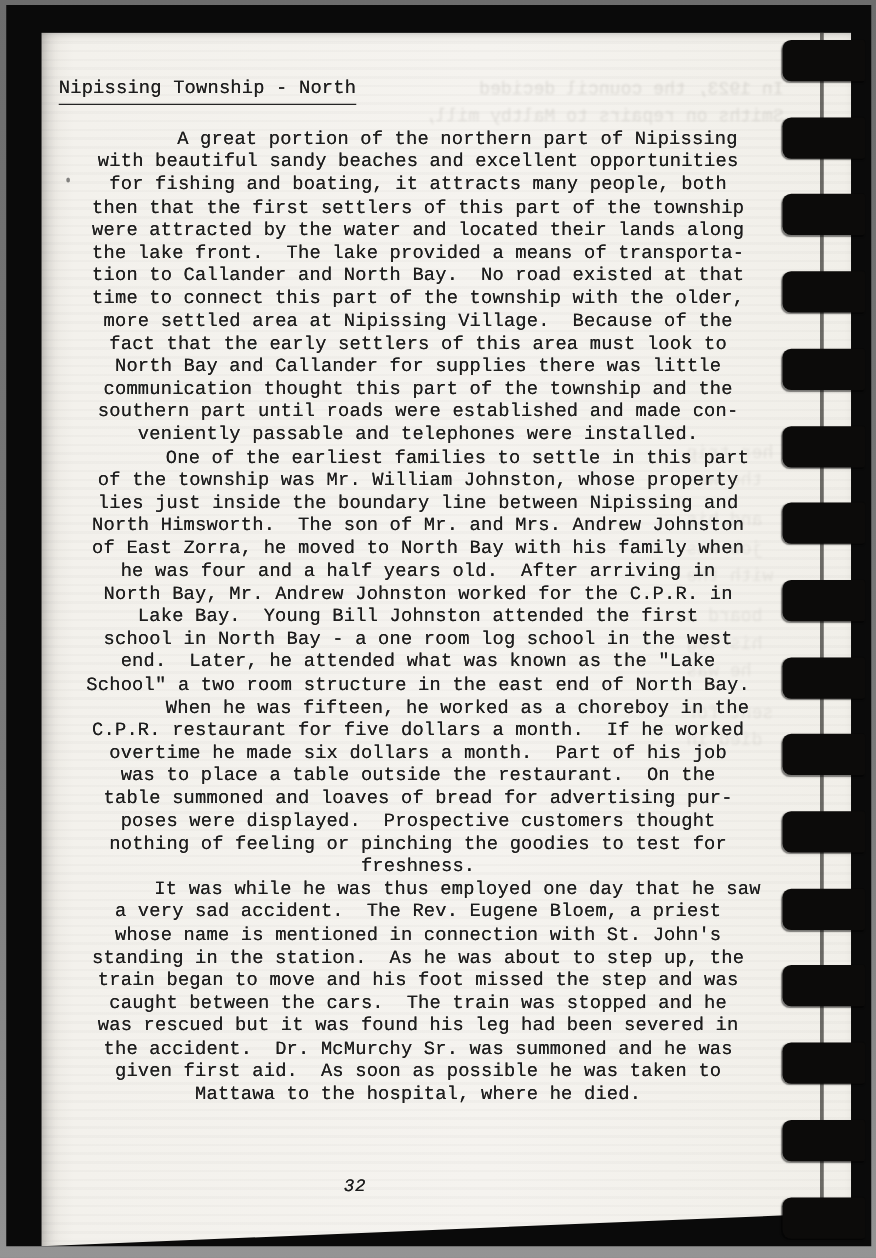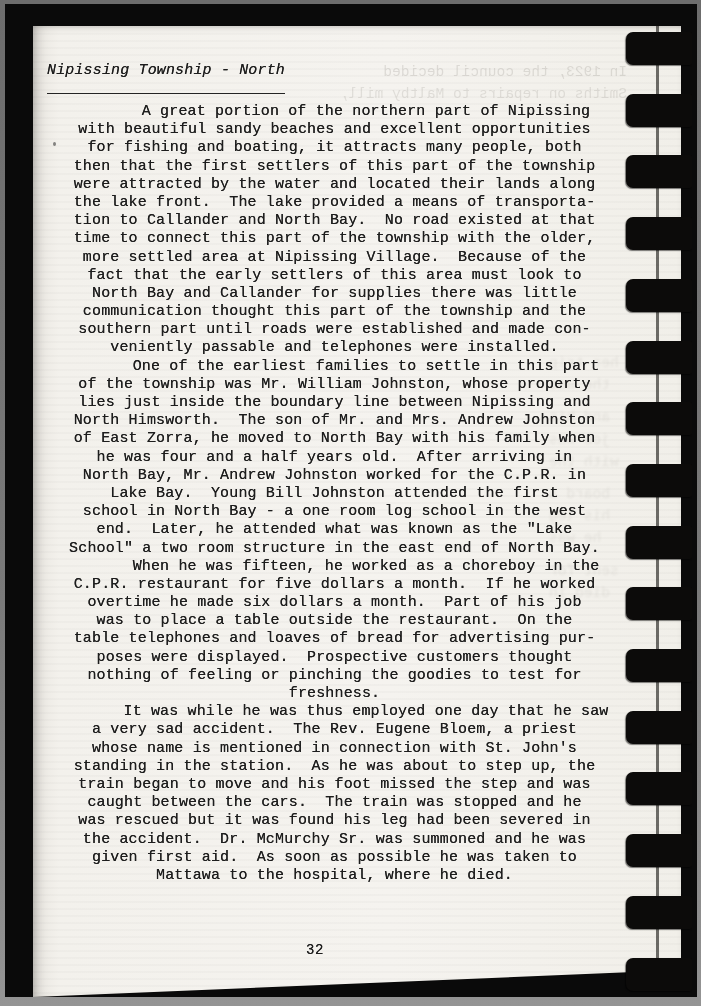--- a/index.html
+++ b/index.html
@@ -26,45 +26,45 @@
     clip-path: polygon(0 0, 648px 0, 648px 944px, 0 971px);
     color: #1d1d1d;
   }
   .title {
     position: absolute;
     left: 14px; top: 36px;
     font-size: 15px;
     font-weight: normal;
     letter-spacing: 0.15px;
     margin: 0;
-    padding-bottom: 14px;
+    padding-bottom: 4px;
     border-bottom: 1.6px solid #242424;
     white-space: pre;
     text-shadow: 0 0 0.45px rgba(25,25,25,0.9);
-    font-style: italic;
   }
   .body-text {
     position: absolute;
     left: 14px; top: 77px;
     width: 575px;
     font-size: 15px;
     line-height: 18.2px;
     letter-spacing: 0.15px;
     text-shadow: 0 0 0.45px rgba(25,25,25,0.9);
   }
   .line { white-space: pre; height: 18.2px; text-align: center; }
   .line.indent { padding-left: 63px; }
   .page-number {
     position: absolute;
     left: 242px; top: 916px;
     width: 80px;
-    text-align: center;
+    text-align: left;
     font-size: 14px;
     letter-spacing: 0.5px;
     text-shadow: 0 0 0.45px rgba(25,25,25,0.9);
+    font-style: italic;
   }
   
   .ghost {
     position: absolute;
     transform: scaleX(-1);
     filter: blur(0.7px);
     color: #6b665e;
     font-size: 14.5px;
     white-space: pre;
     line-height: 18.2px;
@@ -151,21 +151,21 @@
           <div class="line">Lake Bay.  Young Bill Johnston attended the first</div>
           <div class="line">school in North Bay - a one room log school in the west</div>
           <div class="line">end.  Later, he attended what was known as the "Lake</div>
           <div class="line">School" a two room structure in the east end of North Bay.</div>
         </div>
         <div>
           <div class="line indent">When he was fifteen, he worked as a choreboy in the</div>
           <div class="line">C.P.R. restaurant for five dollars a month.  If he worked</div>
           <div class="line">overtime he made six dollars a month.  Part of his job</div>
           <div class="line">was to place a table outside the restaurant.  On the</div>
-          <div class="line">table telephones and loaves of bread for advertising pur-</div>
+          <div class="line">table summoned and loaves of bread for advertising pur-</div>
           <div class="line">poses were displayed.  Prospective customers thought</div>
           <div class="line">nothing of feeling or pinching the goodies to test for</div>
           <div class="line">freshness.</div>
         </div>
         <div>
           <div class="line indent">It was while he was thus employed one day that he saw</div>
           <div class="line">a very sad accident.  The Rev. Eugene Bloem, a priest</div>
           <div class="line">whose name is mentioned in connection with St. John's</div>
           <div class="line">standing in the station.  As he was about to step up, the</div>
           <div class="line">train began to move and his foot missed the step and was</div>

